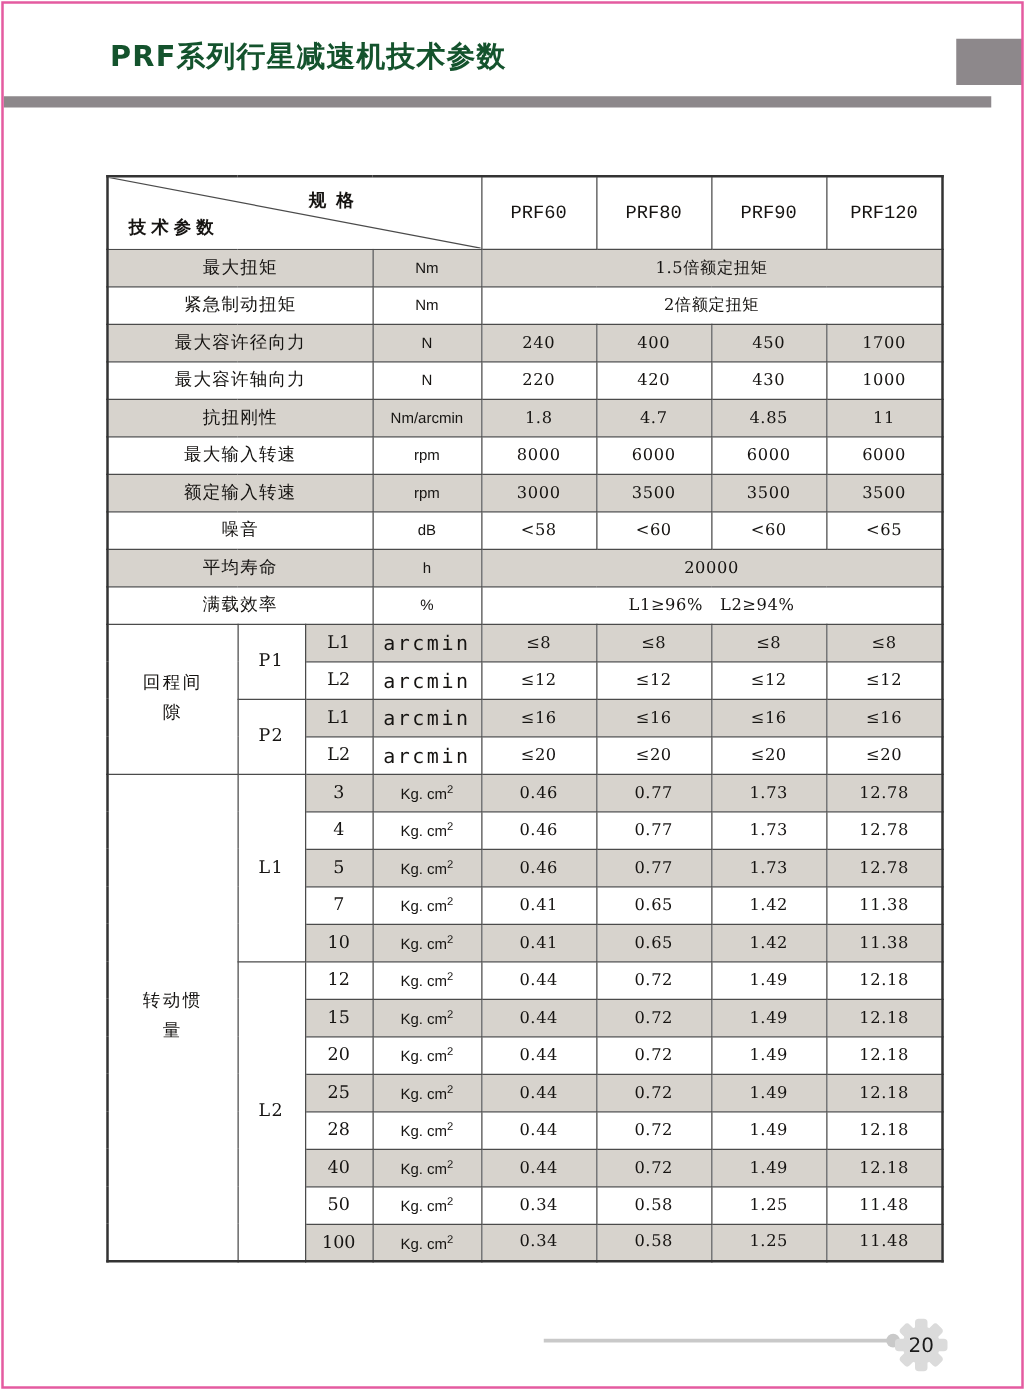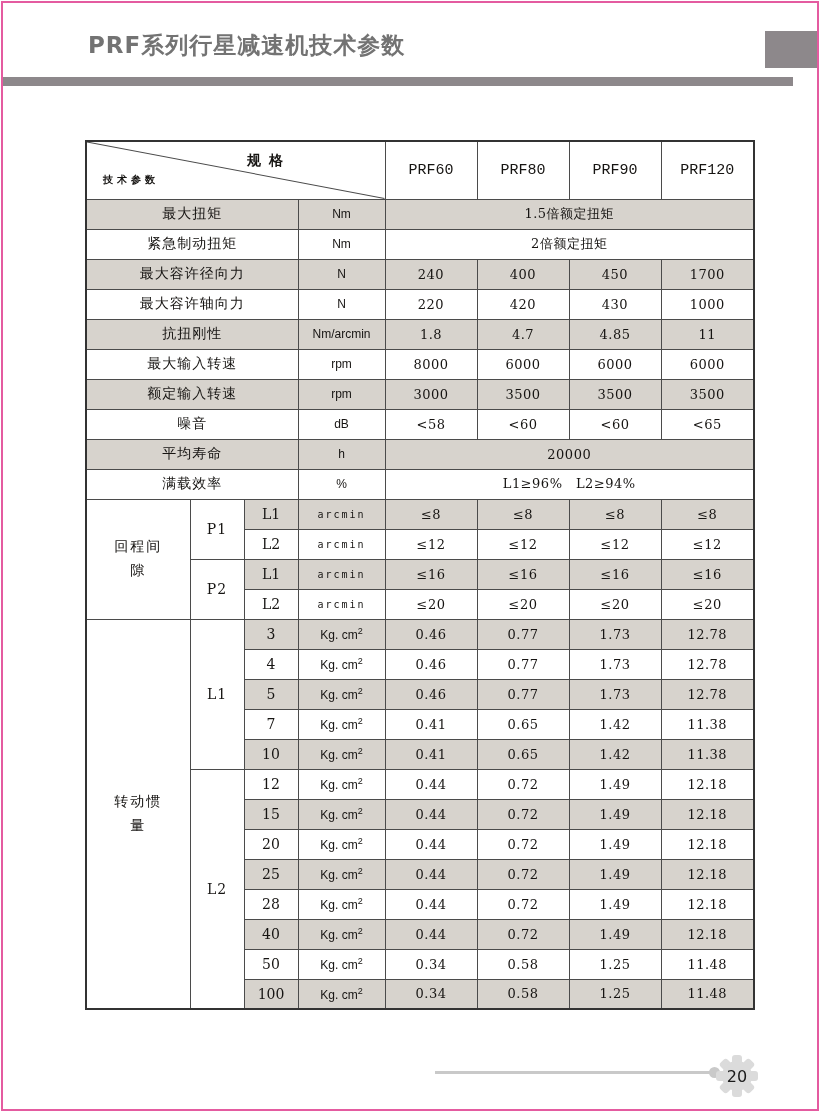--- a/index.html
+++ b/index.html
@@ -1,48 +1,48 @@
 <!DOCTYPE html>
 <html><head>
 <meta charset="utf-8">
 <style>
   * { margin:0; padding:0; box-sizing:border-box; }
   html,body { width:820px; height:1112px; background:#ffffff; font-family:"DejaVu Sans", sans-serif; }
   #page { position:relative; width:820px; height:1112px; background:#fff; overflow:hidden; }
   #page-border { position:absolute; inset:1px; border:2px solid #e45ba0; pointer-events:none; z-index:50; }
 
   
-  .title { position:absolute; left:88px; top:30px; font-size:23px; font-weight:bold; color:#737373; letter-spacing:1px; }
+  .title { position:absolute; left:88px; top:30px; font-size:23px; font-weight:bold; color:#14532d; letter-spacing:1px; }
   .corner-block { position:absolute; left:765px; top:31px; width:53px; height:37px; background:#8d888b; }
   .title-rule { position:absolute; left:3px; top:77px; width:790px; height:9px; background:#8d888b; }
 
   
   table.spec { position:absolute; left:85px; top:140px; width:668px; border-collapse:collapse; table-layout:fixed; }
   table.spec td, table.spec th { border:1px solid #4b4b4b; text-align:center; vertical-align:middle; color:#161412; overflow:hidden; }
   table.spec { border:2px solid #333; }
   tr.hdr { height:58px; }
   tr.hdr th { background:#fff; font-weight:normal; font-size:15px; font-family:Liberation Mono, monospace; }
   tbody tr { height:30px; }
   tr.g td { background:#d7d3cd; }
   tr.w td { background:#ffffff; }
   td.grp { background:#ffffff !important; font-size:14px; letter-spacing:1px; }
   td.wrap { padding:0 26px; line-height:1.7; letter-spacing:2px; }
   td.lbl { font-size:14px; letter-spacing:1px; }
   td.unit { font-family:Liberation Sans, sans-serif; font-size:12px; }
-  td.mono { font-family:"DejaVu Sans Mono", monospace; font-size:10px; letter-spacing:2px; }
+  td.mono { font-family:"DejaVu Sans Mono", monospace; font-size:16px; letter-spacing:2px; }
   td.val { font-family:"DejaVu Serif", serif; font-size:13px; letter-spacing:0.5px; }
   td.stage { font-family:"DejaVu Serif", serif; font-size:14px; }
   td sup { font-size:9px; }
 
   
   td.corner { position:relative; background:#fff; padding:12px; }
   .diag { position:absolute; inset:0; width:100%; height:100%; }
   .diag line { stroke:#4b4b4b; stroke-width:1; }
   .corner-spec { position:absolute; left:160px; top:10px; font-size:14px; font-weight:bold; letter-spacing:8px; }
-  .corner-param { position:absolute; left:16px; top:31px; font-size:10px; font-weight:bold; letter-spacing:4px; }
+  .corner-param { position:absolute; left:16px; top:31px; font-size:14px; font-weight:bold; letter-spacing:4px; }
 
   
   .footer-line { position:absolute; left:435px; top:1071px; width:278px; height:3px; background:#c9c9c9; }
   .footer-dot { position:absolute; left:709px; top:1067px; width:11px; height:11px; border-radius:50%; background:#c9c9c9; }
   .gear { position:absolute; left:713px; top:1052px; }
   .gear text { font-family:"DejaVu Sans", sans-serif; font-size:16px; fill:#1a1a1a; }
 </style>
 </head>
 <body>
 

